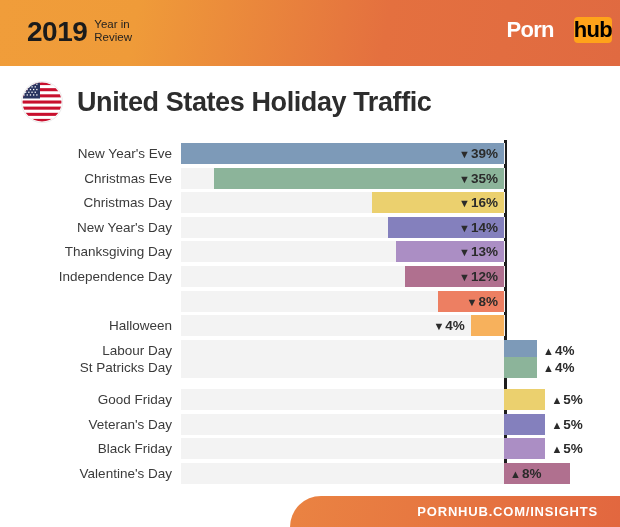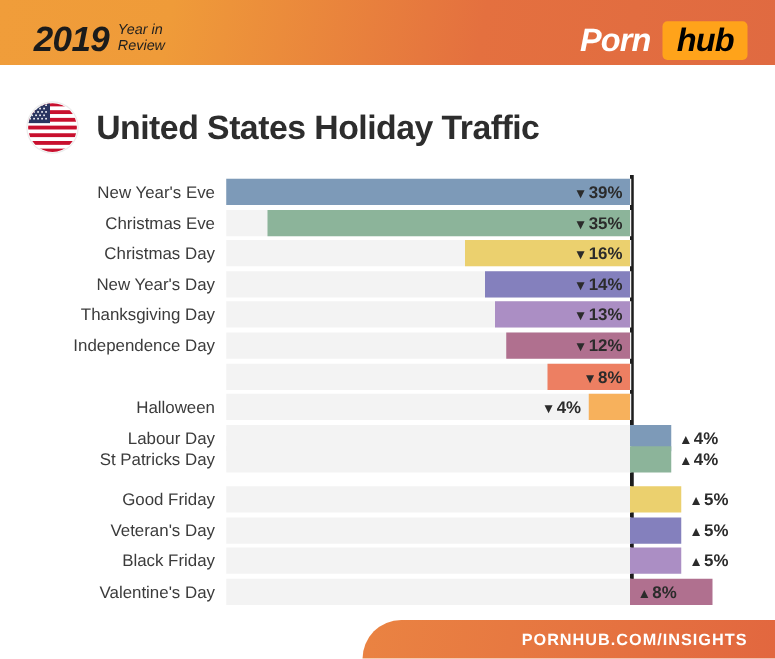--- a/index.html
+++ b/index.html
@@ -12,23 +12,22 @@
     background: #ffffff;
     font-family: "Liberation Sans", sans-serif;
     overflow: hidden;
     position: relative;
   }
 
   
   #header {
     position: absolute;
     left: 0; top: 0;
-    width: 620px; height: 52px;
+    width: 620px; height: 66px;
     background: linear-gradient(100deg, #f09d3a 0%, #ef9b39 22%, #e4703f 62%, #e06a41 100%);
-    font-style: italic;
   }
   #header-left {
     position: absolute;
     left: 27px; top: 15px;
     display: flex;
     align-items: flex-start;
   }
   #year {
     font-size: 28px;
     font-weight: bold;
@@ -38,34 +37,34 @@
   }
   #yir {
     margin-left: 7px;
     margin-top: 3px;
     font-size: 11.5px;
     line-height: 12.5px;
     color: #1f1f1f;
   }
   #logo {
     position: absolute;
-    right: 22px; top: 17px;
+    right: 8px; top: 17px;
     display: flex;
     align-items: center;
-    font-size: 26px;
+    font-size: 22px;
     font-weight: bold;
     letter-spacing: -0.7px;
   }
   #logo-porn { color: #ffffff; }
   #logo-hub {
     color: #000000;
     background: #ffa31a;
     border-radius: 4px;
-    padding: 0 11px;
-    margin-left: 10px;
+    padding: 0 0;
+    margin-left: 20px;
   }
 
   
   #title-row {
     position: absolute;
     left: 22px; top: 82px;
     display: flex;
     align-items: center;
   }
   #flag-icon {

